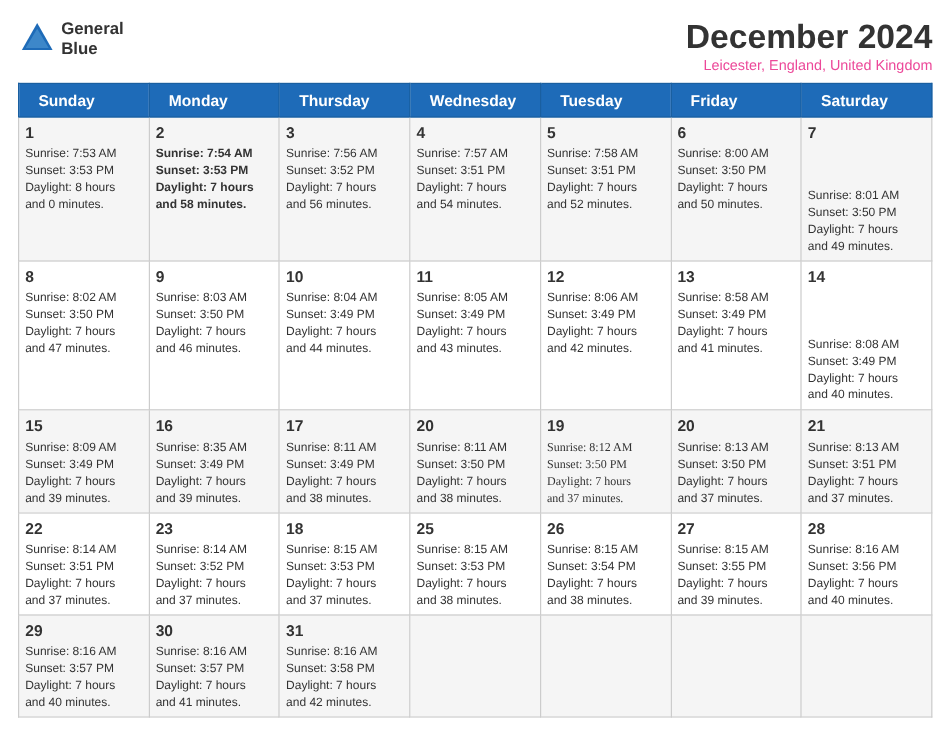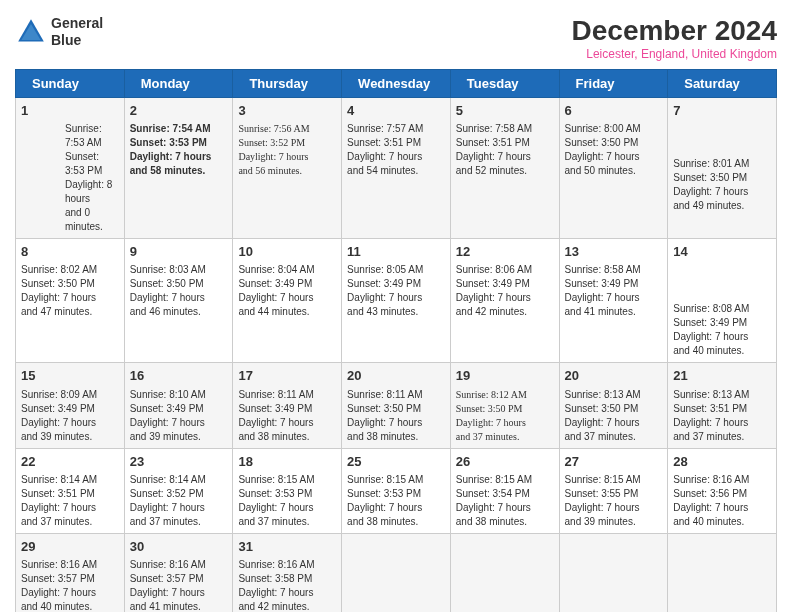--- a/index.html
+++ b/index.html
@@ -116,35 +116,35 @@
         <th>Wednesday</th>
         <th>Tuesday</th>
         <th>Friday</th>
         <th>Saturday</th>
       </tr>
   </thead>
   <tbody id="calendar-body">
   <tr>
         <td>
           <span class="day-num">1</span>
-          <div class="day-info" style="white-space: pre-line; margin-left: 44px;">Sunrise: 7:53 AM
+          <div class="day-info" style="white-space: pre-line;">Sunrise: 7:53 AM
 Sunset: 3:53 PM
 Daylight: 8 hours
 and 0 minutes.</div>
         </td>
         <td>
           <span class="day-num">2</span>
           <div class="day-info" style="white-space: pre-line; font-weight: bold;">Sunrise: 7:54 AM
 Sunset: 3:53 PM
 Daylight: 7 hours
 and 58 minutes.</div>
         </td>
         <td>
           <span class="day-num">3</span>
-          <div class="day-info" style="white-space: pre-line; font-family: Liberation Serif, serif;">Sunrise: 7:56 AM
+          <div class="day-info" style="white-space: pre-line;">Sunrise: 7:56 AM
 Sunset: 3:52 PM
 Daylight: 7 hours
 and 56 minutes.</div>
         </td>
         <td>
           <span class="day-num">4</span>
           <div class="day-info" style="white-space: pre-line;">Sunrise: 7:57 AM
 Sunset: 3:51 PM
 Daylight: 7 hours
 and 54 minutes.</div>
@@ -225,21 +225,21 @@
       <tr>
         <td>
           <span class="day-num">15</span>
           <div class="day-info" style="white-space: pre-line;">Sunrise: 8:09 AM
 Sunset: 3:49 PM
 Daylight: 7 hours
 and 39 minutes.</div>
         </td>
         <td>
           <span class="day-num">16</span>
-          <div class="day-info" style="white-space: pre-line;">Sunrise: 8:10 AM
+          <div class="day-info" style="white-space: pre-line;">Sunrise: 8:35 AM
 Sunset: 3:49 PM
 Daylight: 7 hours
 and 39 minutes.</div>
         </td>
         <td>
           <span class="day-num">17</span>
           <div class="day-info" style="white-space: pre-line;">Sunrise: 8:11 AM
 Sunset: 3:49 PM
 Daylight: 7 hours
 and 38 minutes.</div>

